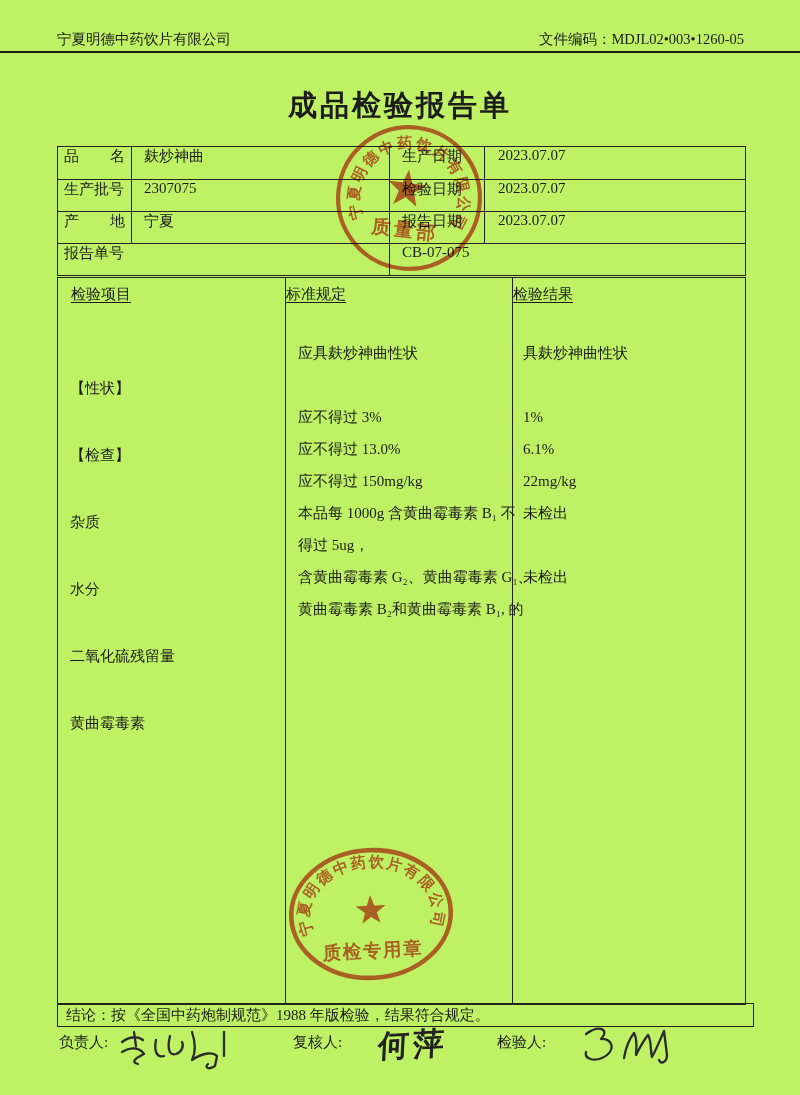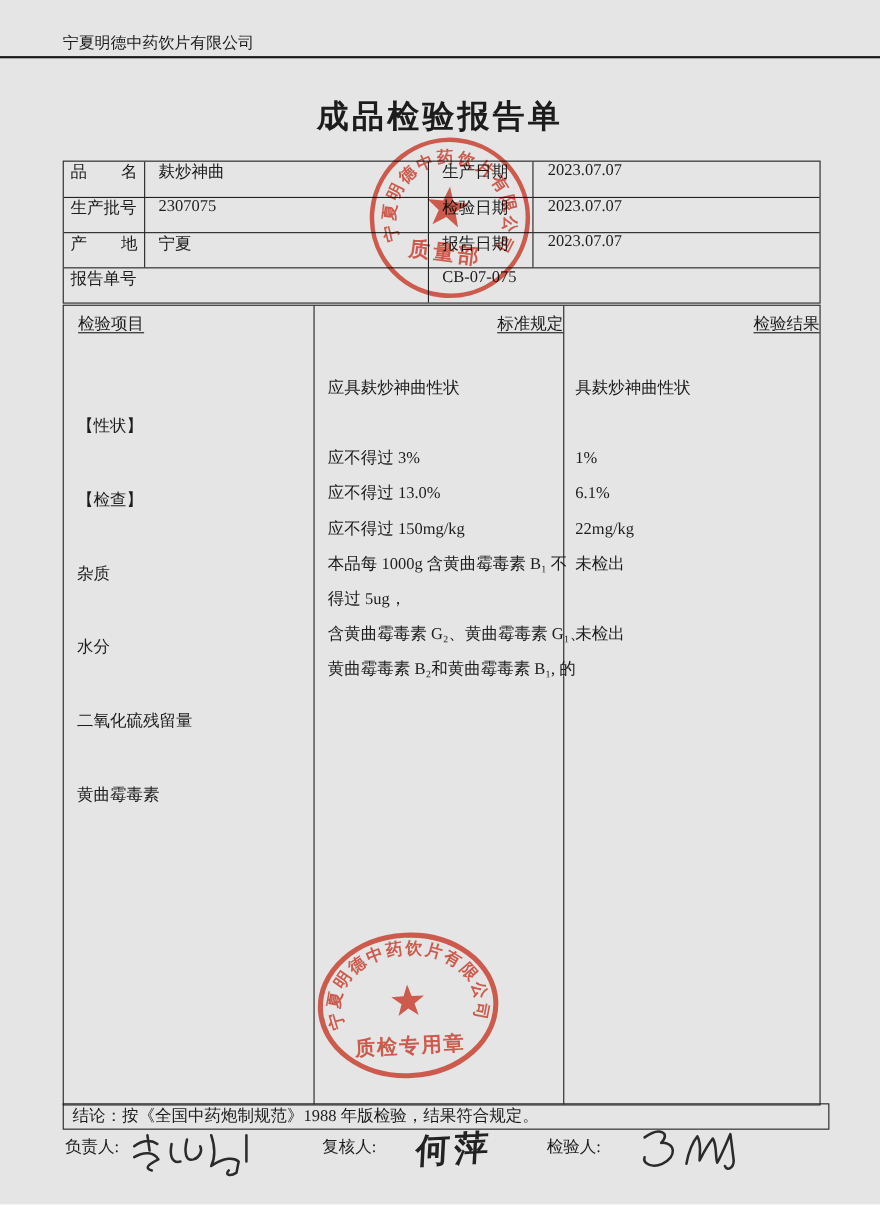--- a/index.html
+++ b/index.html
@@ -1,17 +1,17 @@
 <!DOCTYPE html>
 <html style="--stamp-red: #e04a38;"><head>
 <meta charset="utf-8">
 <style>
   html,body{margin:0;padding:0;background:#ffffff;}
   .page{
-    position:relative; width:800px; height:1095px; background:#e5e5e5;
+    position:relative; width:800px; height:1095px; background:#bef264;
     font-family:"Liberation Serif","DejaVu Serif",serif;
     color:#1c1c1c; overflow:hidden;
   }
   
   .hdr-company{position:absolute; left:57px; top:30px; font-size:14.5px;}
   .hdr-code{position:absolute; right:56px; top:30px; font-size:14.5px;}
   .hdr-rule{position:absolute; left:0; top:51px; width:800px; height:2px; background:#1a1a1a;}
   .doc-title{
     position:absolute; left:0; top:86px; width:800px; text-align:center;
     font-size:29px; font-weight:bold; letter-spacing:3px;
@@ -36,21 +36,21 @@
   .results-table{
     position:absolute; left:57px; top:277px; width:687px; height:726px;
     border:1px solid #222; display:flex; box-sizing:content-box; font-size:15px;
   }
   .col{box-sizing:border-box;}
   .col1{width:227px;}
   .col2{width:228px; border-left:1px solid #222; border-right:1px solid #222;}
   .col3{width:232px;}
   .col-head{height:59px; padding-top:7px; box-sizing:border-box; font-size:15px;}
   .col-head.left{padding-left:13px; text-align:left;}
-  .col-head.center{text-align:right;}
+  .col-head.center{text-align:left;}
   .col-head span{text-decoration:underline; text-underline-offset:3px;}
   .line{height:32px; line-height:32px; white-space:nowrap; overflow:visible;}
   .col1 .line{padding-left:12px;margin-top:35px;}
   .col2 .line{padding-left:12px;}
   .col3 .line{padding-left:10px;}
   
   .conclusion{
     position:absolute; left:57px; top:1003px; width:687px; height:22px;
     border:1px solid #222; box-sizing:content-box;
     font-size:15px; line-height:22px; padding-left:8px; white-space:nowrap;
@@ -73,20 +73,21 @@
   .stamp text{fill:currentColor; font-family:"Liberation Serif","DejaVu Serif",serif; font-weight:bold;}
   .stamp .ring{stroke:currentColor; fill:none;}
   .stamp .star{fill:currentColor;}
 </style>
 </head>
 <body>
 
 <div class="page">
 
   <div class="hdr-company">宁夏明德中药饮片有限公司</div>
+  <div class="hdr-code"><span>文件编码：</span><span>MDJL02•003•1260-05</span></div>
   <div class="hdr-rule"></div>
 
   <div class="doc-title">成品检验报告单</div>
 
   <div class="info-table">
     <div class="cell lab spread">
         <span>品 名</span>
       </div>
     <div class="cell bl val">麸炒神曲</div>
     <div class="cell bl val">生产日期</div>

